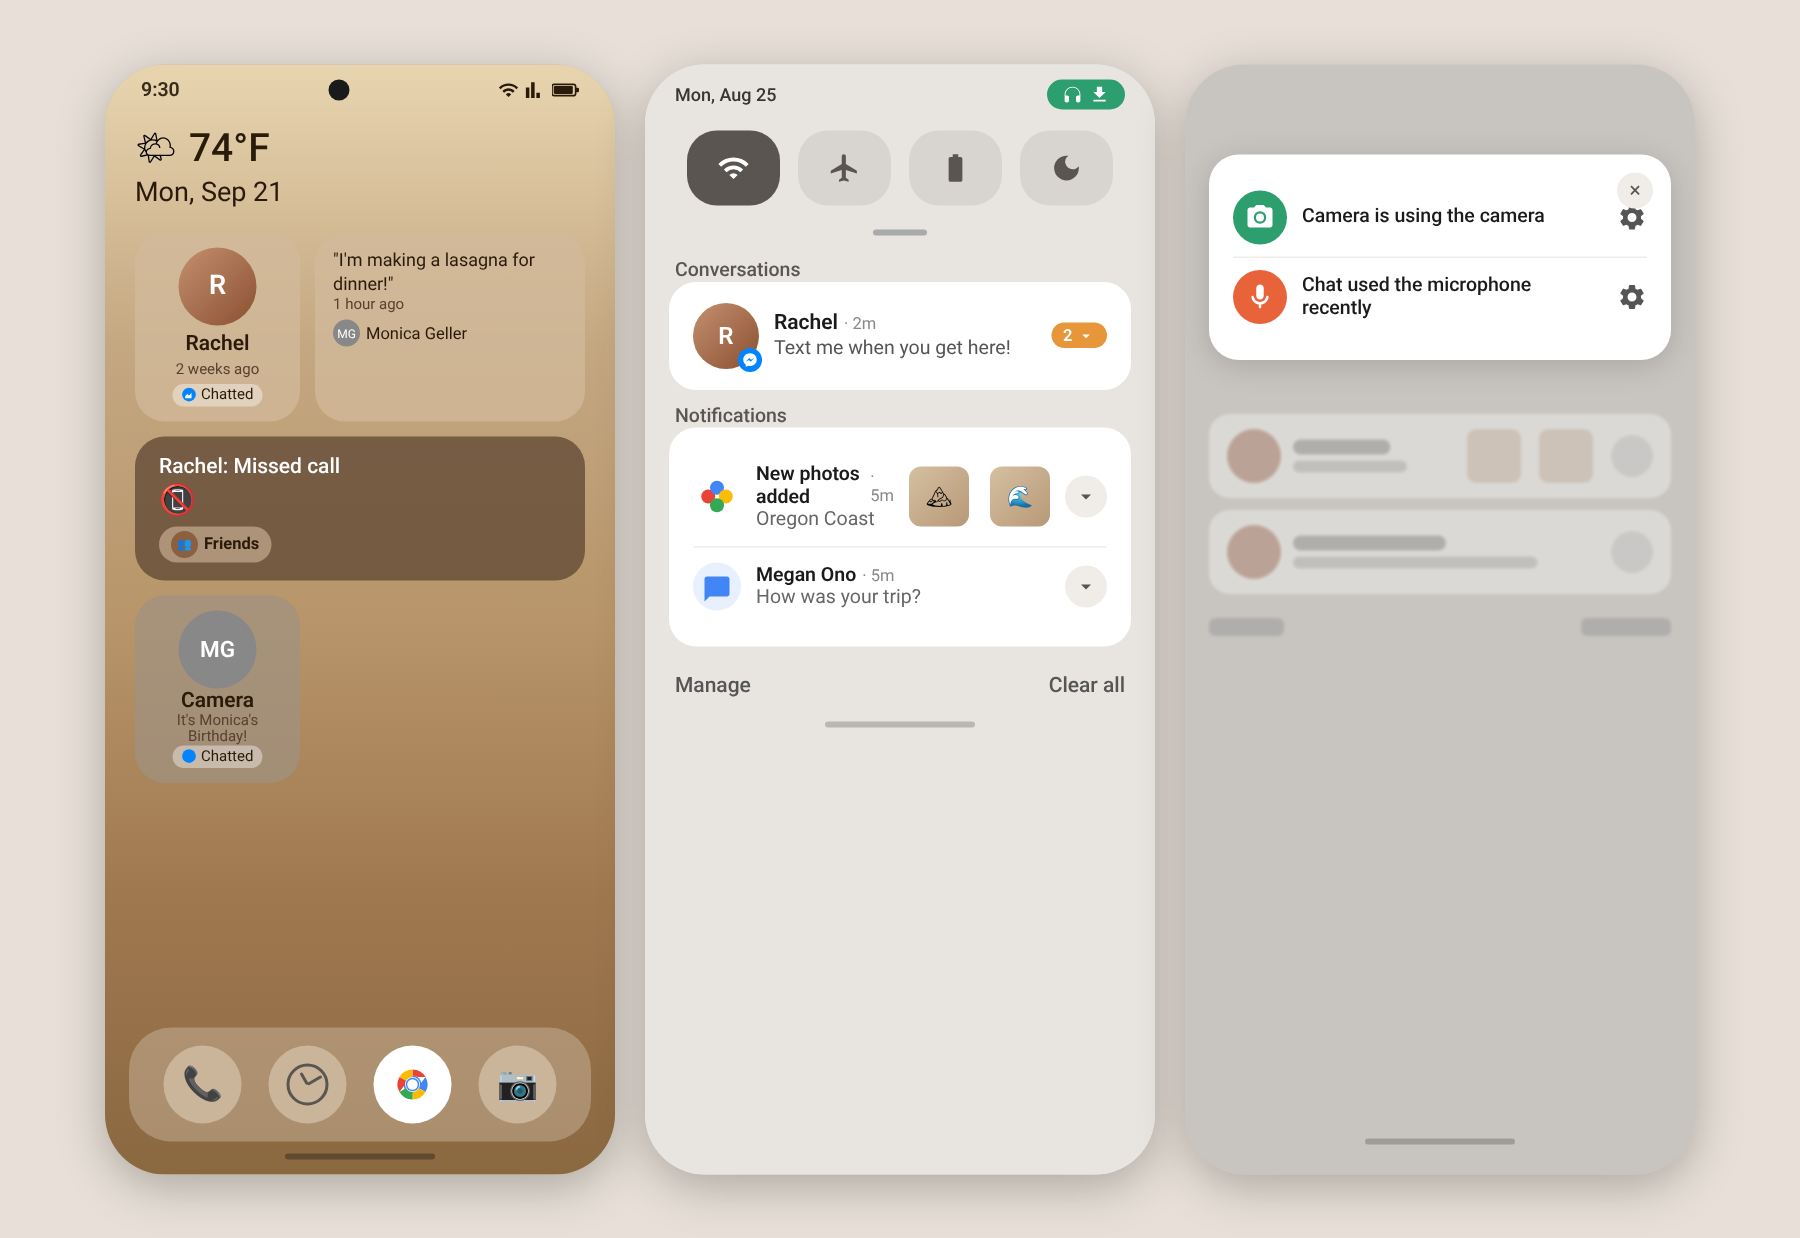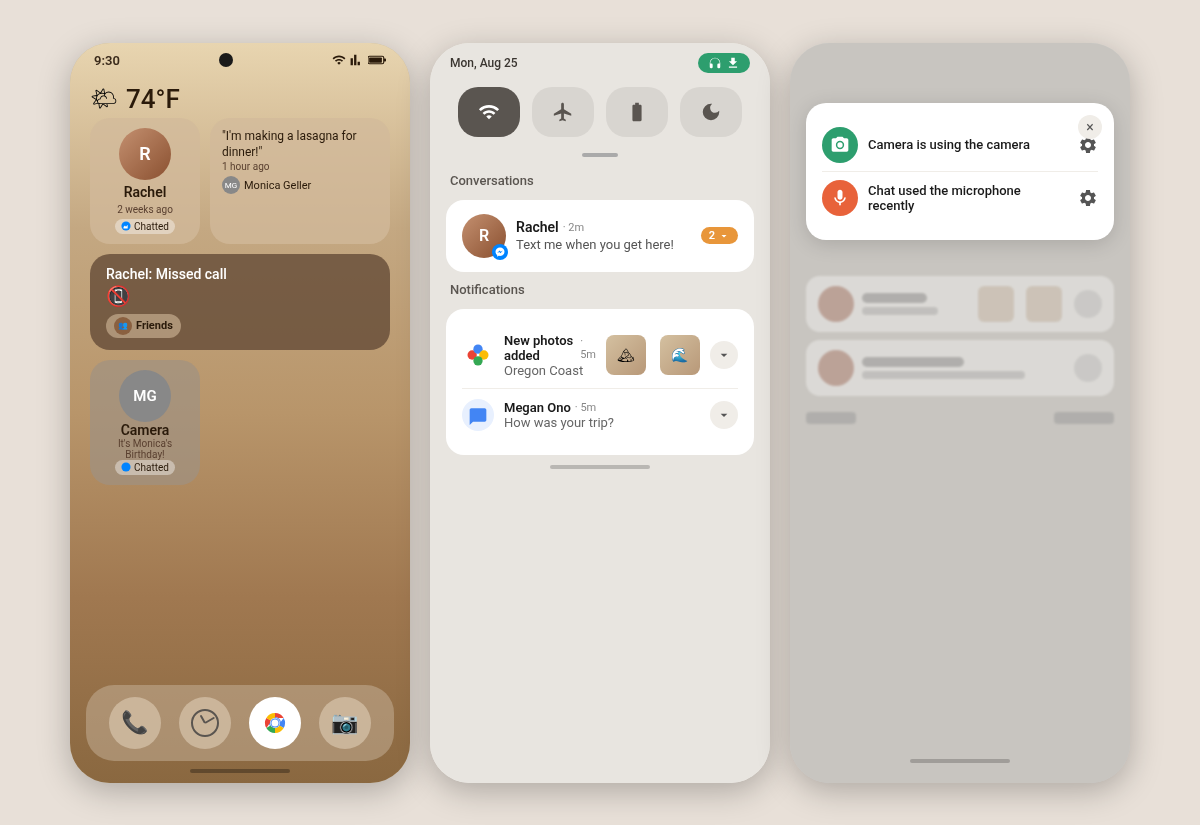--- a/index.html
+++ b/index.html
@@ -237,21 +237,21 @@
     .qtile.inactive { background: #d8d5d0; color: #5a5550; }
     .drag-handle {
       width: 36px; height: 4px;
       background: #aaa;
       border-radius: 2px;
       margin: 0 auto 16px;
     }
 
     .notif-section-label {
       font-size: 13px; color: #5a5550;
-      padding: 0 20px 12px;
+      padding: 0 20px 0;
       font-weight: 500;
     }
     .notif-card {
       background: white;
       border-radius: 18px;
       margin: 0 16px 10px;
       padding: 14px 16px;
     }
     .convo-header {
       display: flex; align-items: center; gap: 10px;
@@ -427,20 +427,21 @@
             <rect x="1.5" y="2.5" width="17" height="7" rx="1" fill="#2a1a0a"></rect>
           </svg>
       </div>
     </div>
 
     <div class="phone1-content">
       <div class="weather-widget">
         <span class="weather-icon">🌤</span>
         <span class="weather-temp">74°F</span>
       </div>
+      <div class="weather-date">Mon, Sep 21</div>
 
       <div class="contacts-grid">
         <div class="contact-row-top">
 
           <div class="contact-card rachel-card">
             <div class="avatar-img rachel">R</div>
             <div class="contact-name">Rachel</div>
             <div class="contact-sub">2 weeks ago</div>
             <div class="contact-action">
               <svg width="10" height="10" viewBox="0 0 24 24" fill="#0084ff">
@@ -638,20 +639,24 @@
           <div class="notif-subtitle">How was your trip?</div>
         </div>
         <div class="expand-btn">
           <svg width="16" height="16" viewBox="0 0 24 24" fill="#555">
               <path d="M7 10l5 5 5-5H7z"></path>
             </svg>
         </div>
       </div>
     </div>
 
+    <div class="notif-footer">
+      <span class="notif-footer-btn">Manage</span>
+      <span class="notif-footer-btn">Clear all</span>
+    </div>
 
     <div class="home-indicator" style="background:rgba(0,0,0,0.2);"></div>
   </div>
 </div>
 
 <div class="phone-frame phone3">
   <div class="phone3-content">
 
     <div class="permission-dialog">
       <div class="dialog-close">×</div>

